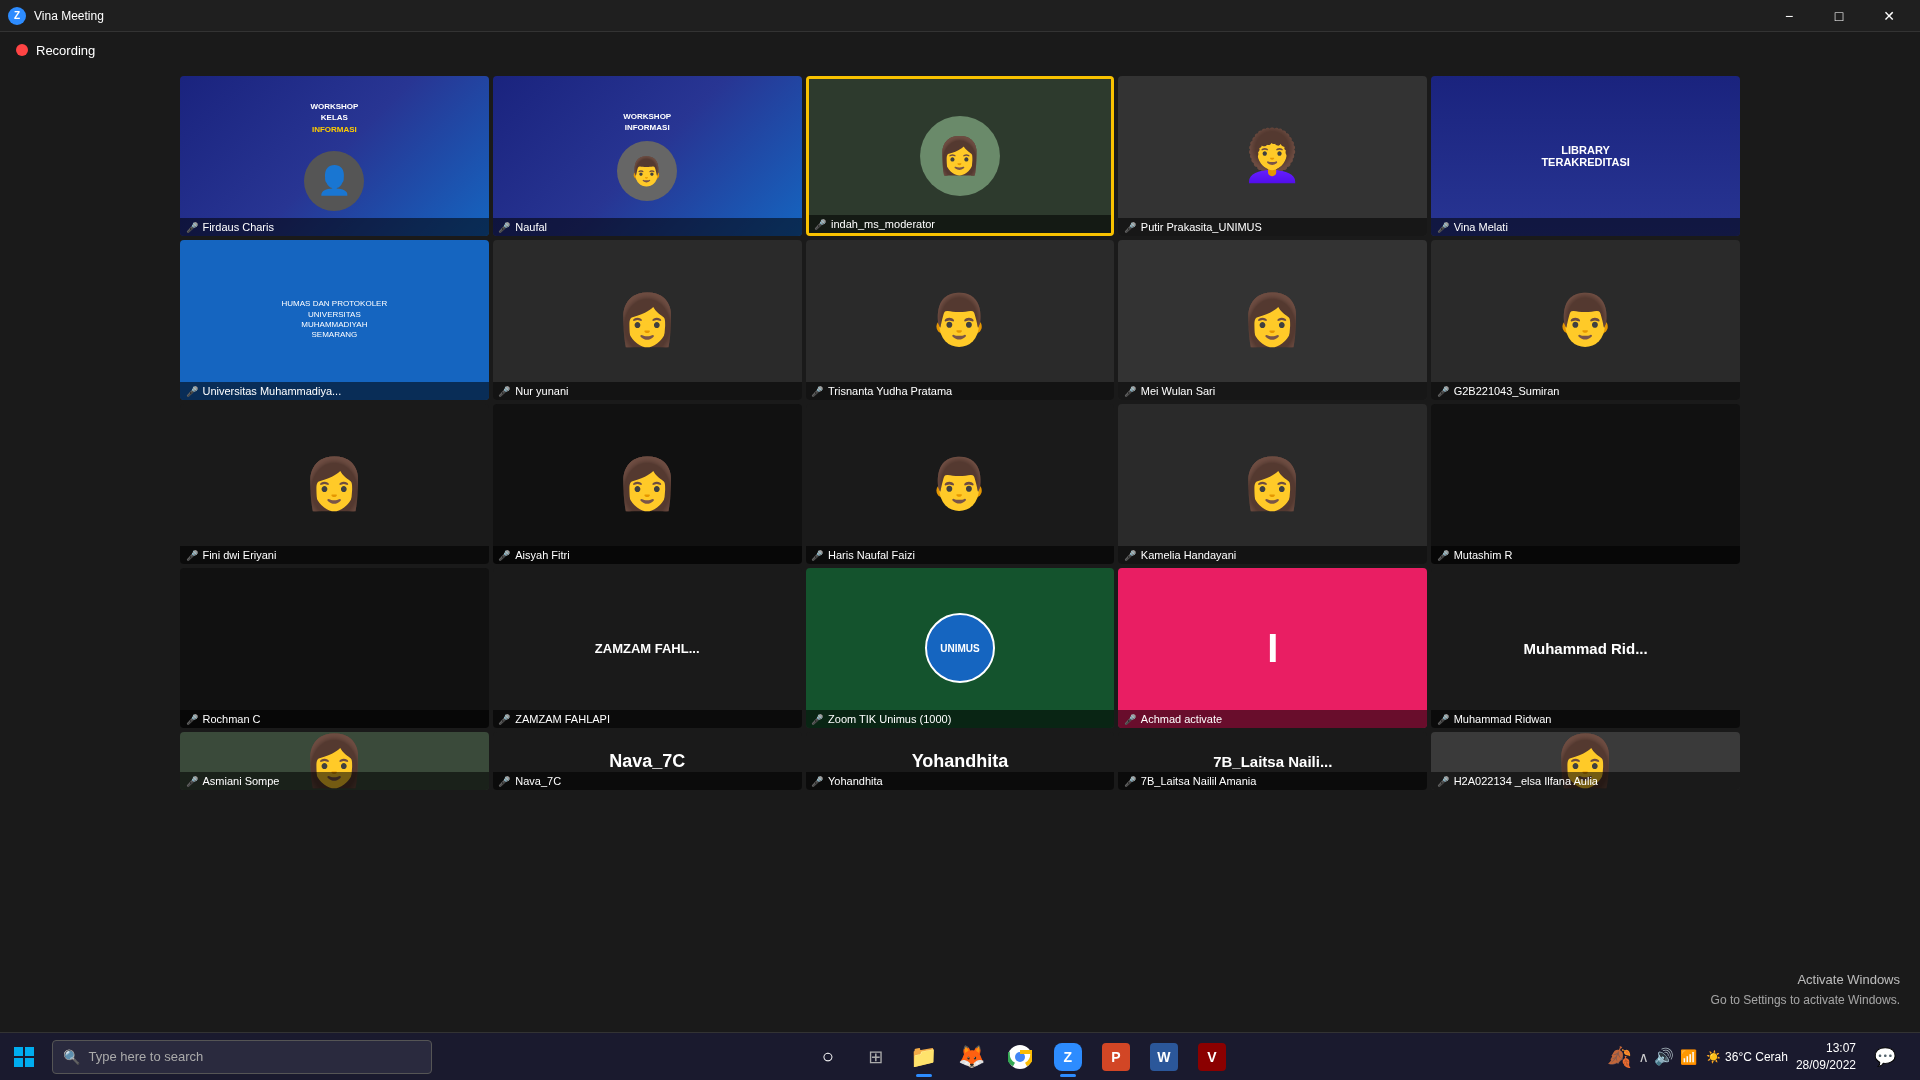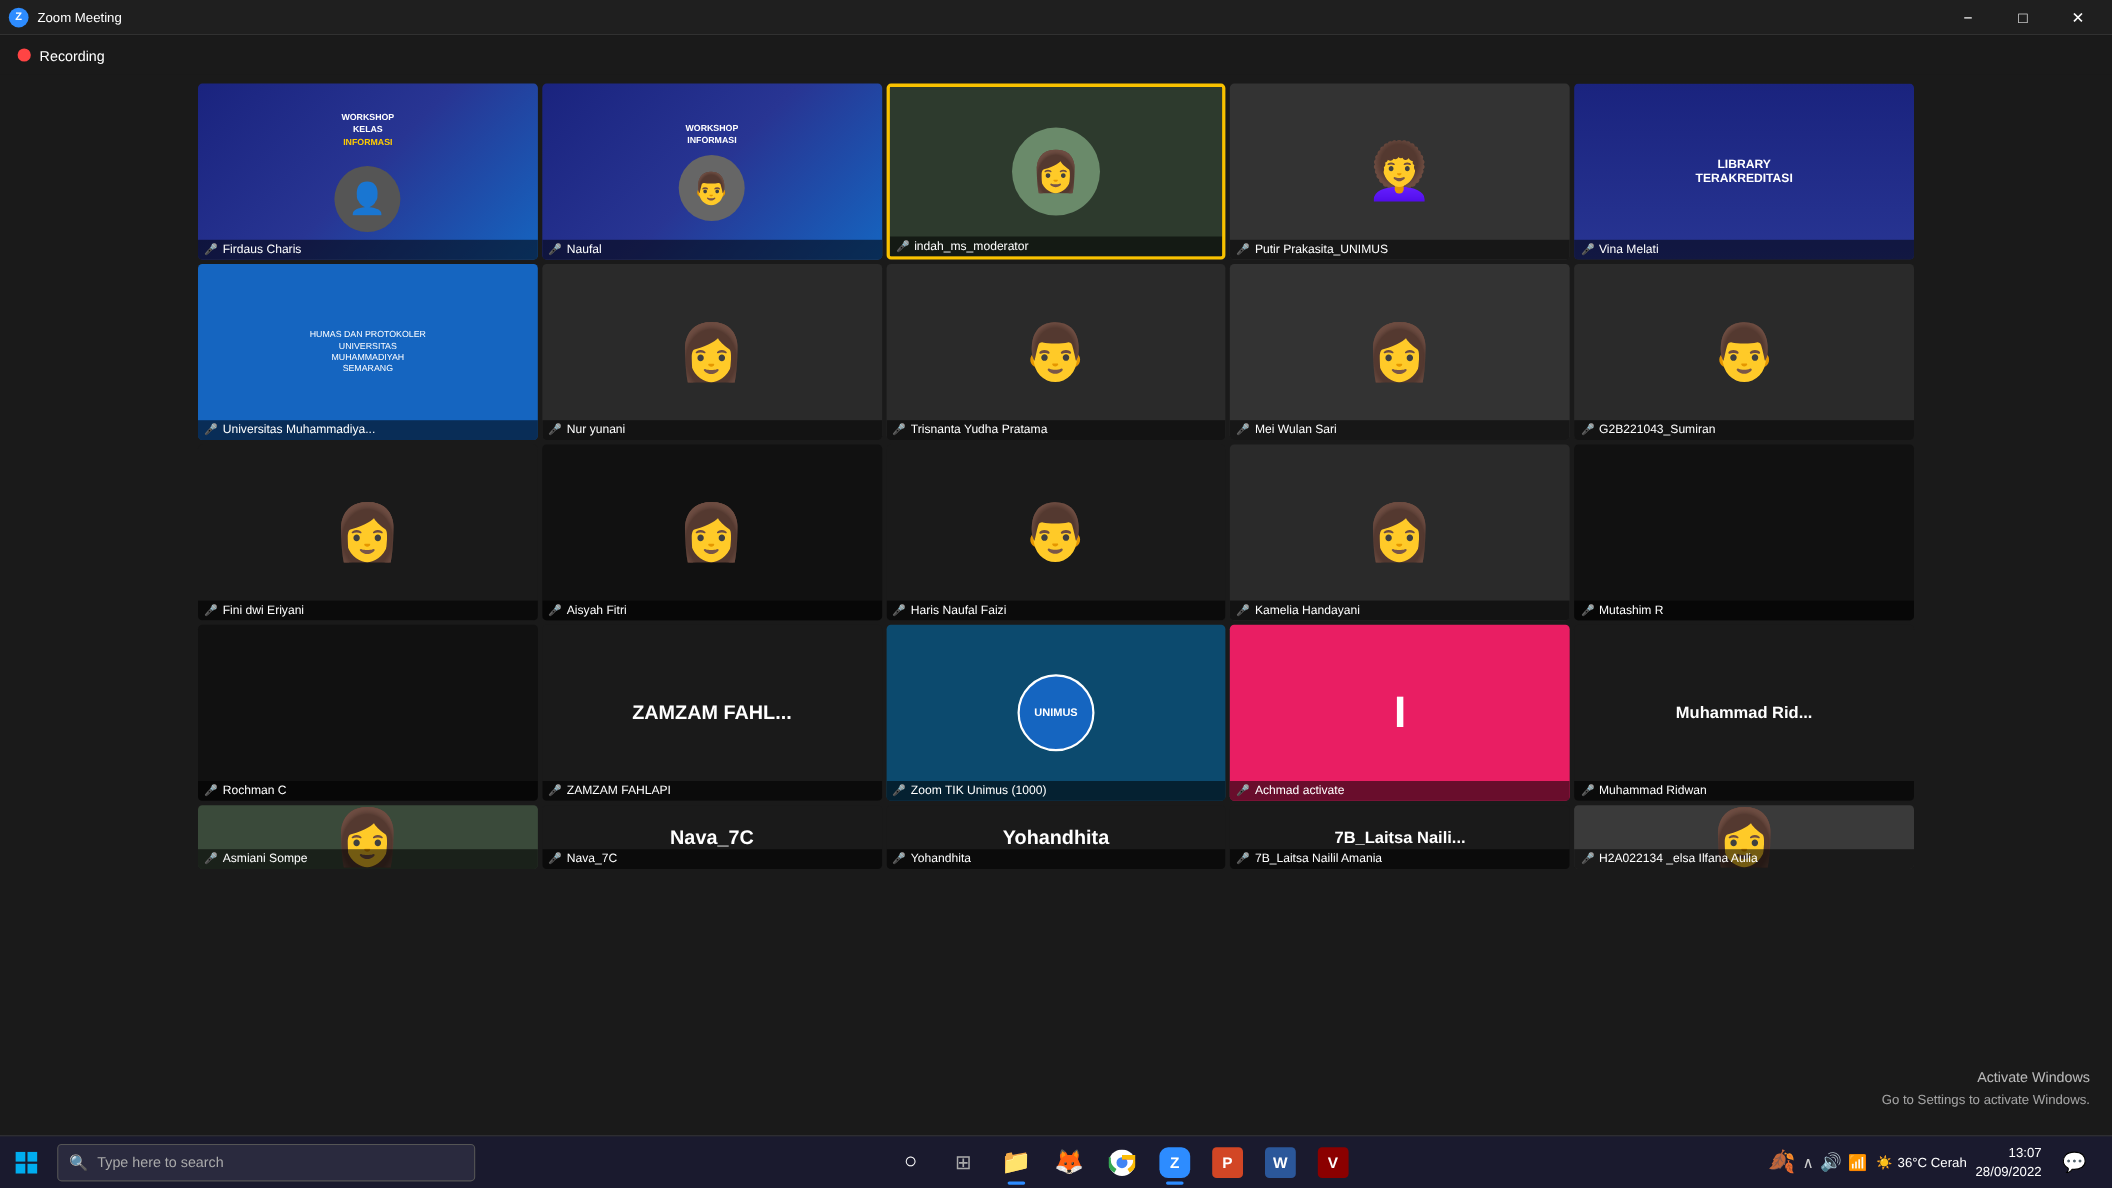--- a/index.html
+++ b/index.html
@@ -279,21 +279,21 @@
     .tb-ppt { background: #d24625; border-radius: 4px; }
     .tb-word { background: #2b579a; border-radius: 4px; }
     .tb-velvet { background: #8b0000; border-radius: 4px; }
   </style>
 </head>
 <body>
 
 <div id="title-bar">
   <div id="title-bar-left">
     <div class="zoom-icon-circle">Z</div>
-    <span id="title-bar-title">Zoom Meeting</span>
+    <span id="title-bar-title">Vina Meeting</span>
   </div>
   <div id="title-bar-controls">
     <button class="win-btn">−</button>
     <button class="win-btn">□</button>
     <button class="win-btn close-btn">✕</button>
   </div>
 </div>
 
 <div id="recording-bar">
   <div class="rec-dot"></div>
@@ -460,29 +460,29 @@
   <div class="video-tile dark-tile">
     <div style="width:100%;height:100%;"></div>
     <div class="tile-label">
       <span class="mic-icon">🎤</span>
       <span>Rochman C</span>
     </div>
   </div>
 
   <div class="video-tile" style="background:#1a1a1a;">
     <div style="width:100%;height:100%;display:flex;align-items:center;justify-content:center;">
-      <span style="color:#fff;font-size:18px;font-weight:bold;text-align:center;padding:8px;">ZAMZAM FAHL...</span>
+      <span style="color:#fff;font-size:13px;font-weight:bold;text-align:center;padding:8px;">ZAMZAM FAHL...</span>
     </div>
     <div class="tile-label">
       <span class="mic-icon">🎤</span>
       <span>ZAMZAM FAHLAPI</span>
     </div>
   </div>
 
-  <div class="video-tile" style="background:#0c4a6e;">
+  <div class="video-tile" style="background:#14532d;">
     <div style="width:100%;height:100%;display:flex;align-items:center;justify-content:center;">
       <div style="width:70px;height:70px;border-radius:50%;background:#1565c0;display:flex;align-items:center;justify-content:center;color:white;font-size:10px;font-weight:bold;text-align:center;border:2px solid #fff;">UNIMUS</div>
     </div>
     <div class="tile-label">
       <span class="mic-icon">🎤</span>
       <span>Zoom TIK Unimus (1000)</span>
     </div>
   </div>
 
   <div class="video-tile bg-pink">

